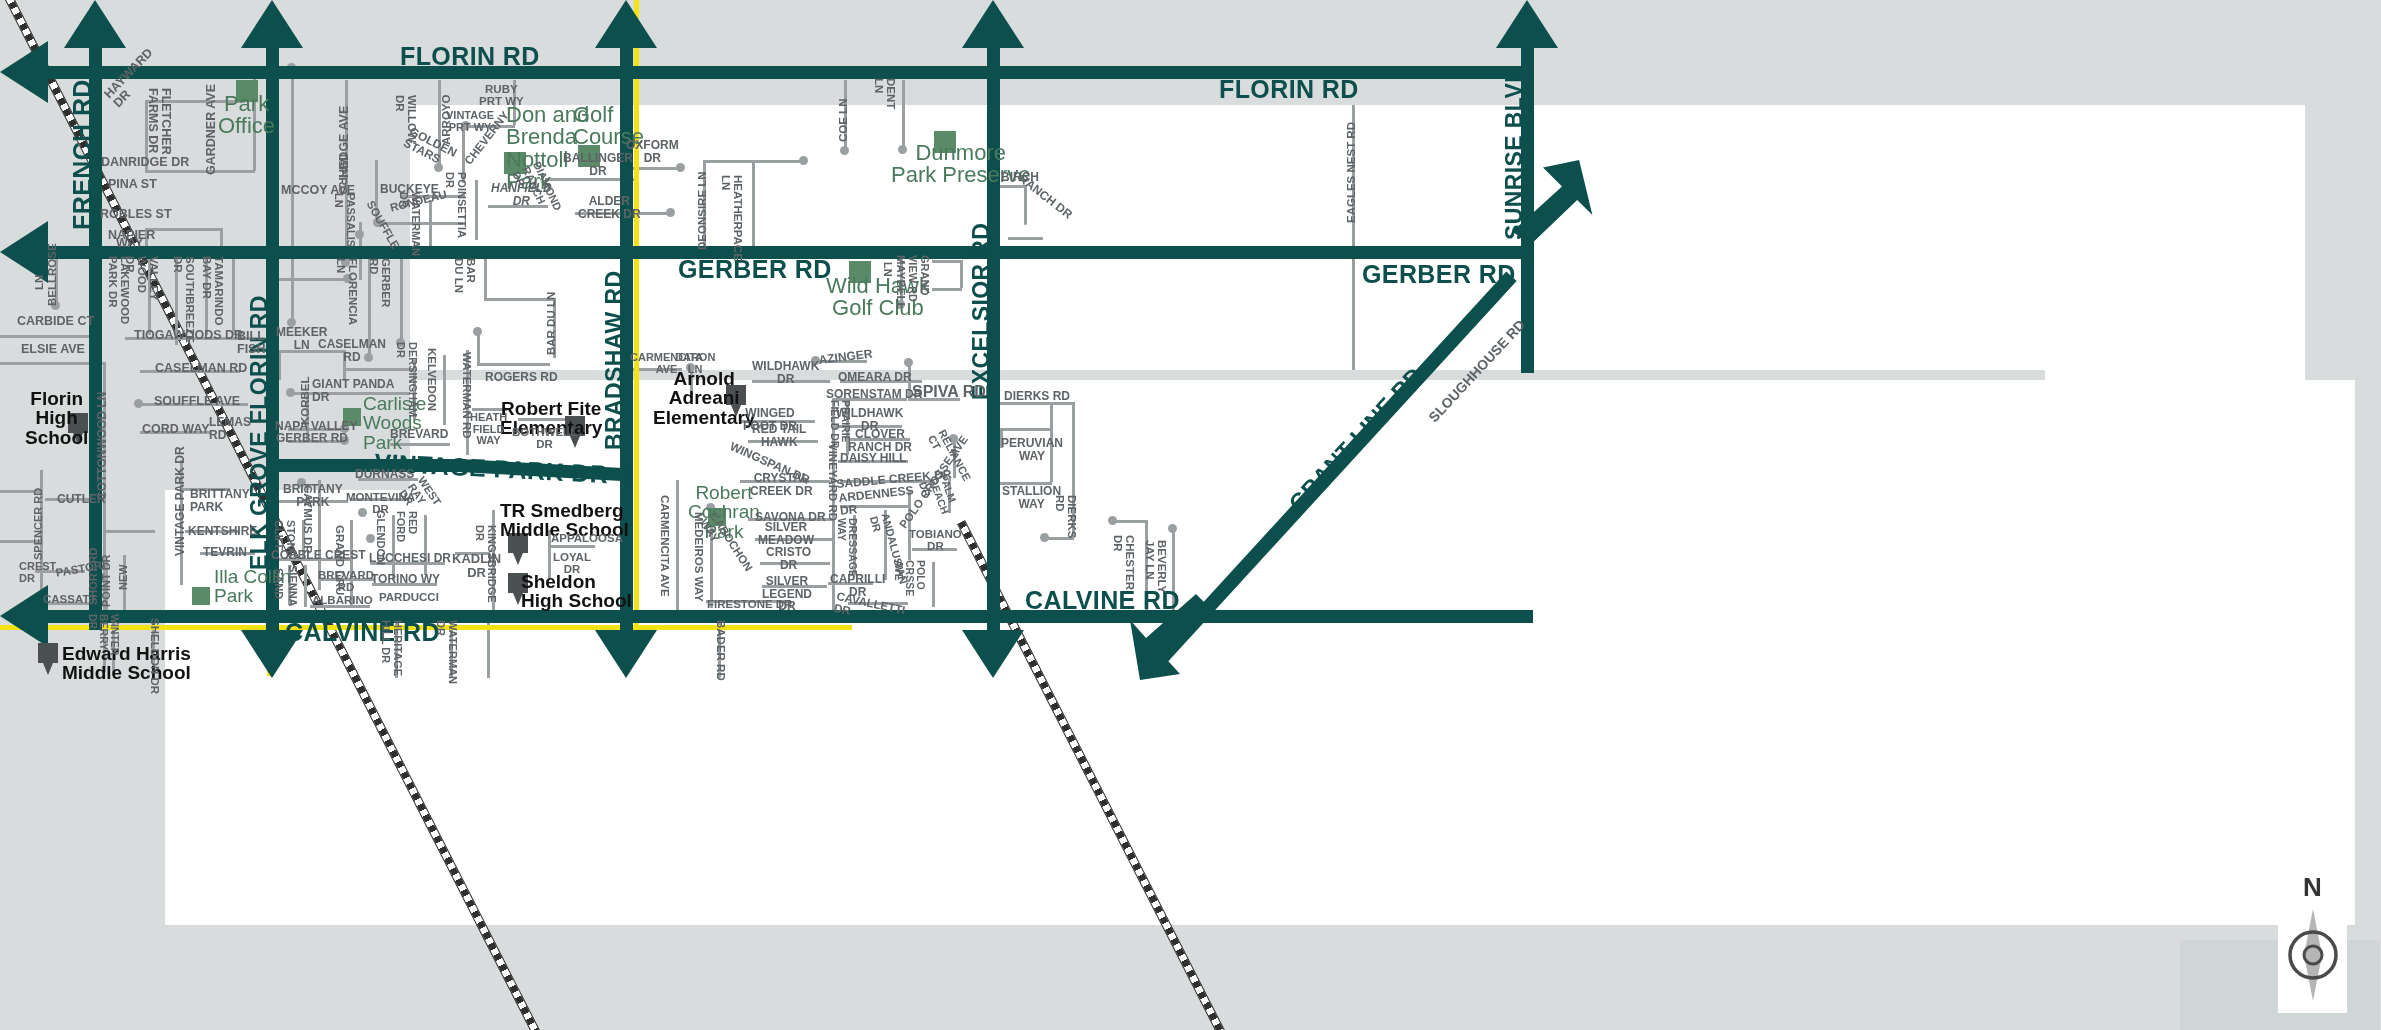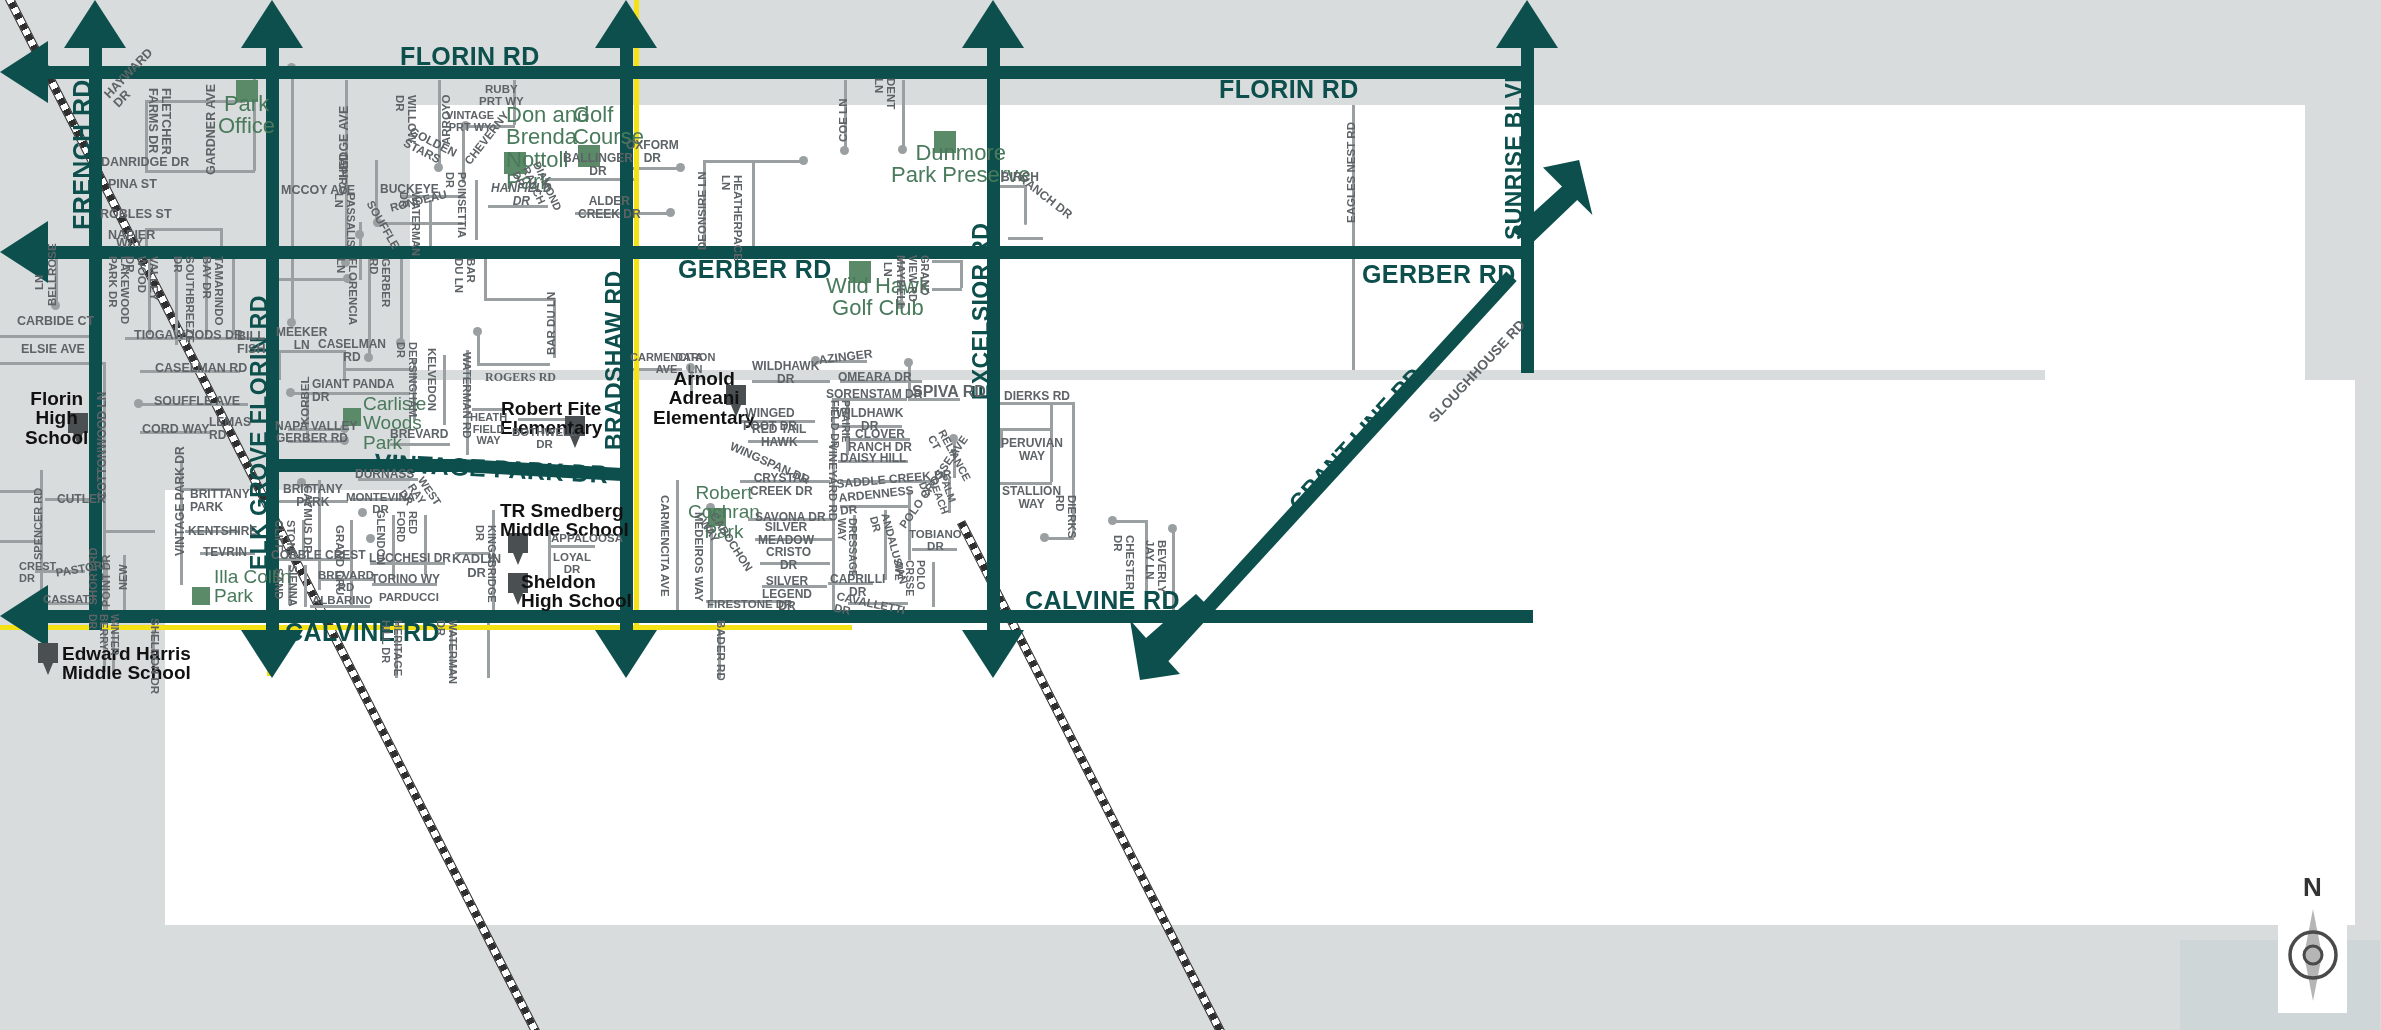--- a/index.html
+++ b/index.html
@@ -539,21 +539,21 @@
 LN</span></div>
   <div class="lbl loc-sm cen" style="left:318px;top:338px;white-space:pre;line-height:1.05;font-size:12px;"><span>CASELMAN
 RD</span></div>
   <div class="lbl loc-sm rot90" style="left:300px;top:425px;font-size:11.5px;">KORBEL</div>
   <div class="lbl loc-sm" style="left:312px;top:378px;white-space:pre;line-height:1.05;font-size:12px;"><span>GIANT PANDA
 DR</span></div>
   <div class="lbl loc-sm" style="left:418px;top:342px;transform:rotate(90deg);transform-origin:0 0;white-space:pre;line-height:1.05;font-size:11px;"><span>DERSINGHAM
 DR</span></div>
   <div class="lbl loc-sm" style="left:437px;top:348px;transform:rotate(90deg);transform-origin:0 0;font-size:11.5px;">KELVEDON</div>
   <div class="lbl loc-sm" style="left:472px;top:352px;transform:rotate(90deg);transform-origin:0 0;font-size:11.5px;">WATERMAN RD</div>
-  <div class="lbl loc-sm" style="left:485px;top:371px;font-size:12px;font-family:Liberation Serif, serif;">ROGERS RD</div>
+  <div class="lbl loc-sm" style="left:485px;top:371px;font-size:12px;">ROGERS RD</div>
   <div class="lbl loc-sm cen" style="left:470px;top:412px;white-space:pre;line-height:1.05;font-size:11px;"><span>HEATH
 FIELD
 WAY</span></div>
   <div class="lbl loc-sm cen" style="left:512px;top:426px;white-space:pre;line-height:1.05;font-size:11.5px;"><span>BOTHWELL
 DR</span></div>
   <div class="lbl loc-sm" style="left:390px;top:428px;font-size:12px;">BREVARD</div>
   <div class="lbl loc-sm" style="left:275px;top:420px;font-size:12px;">NAPA VALLEY</div>
   <div class="lbl loc-sm" style="left:276px;top:432px;font-size:12px;">GERBER RD</div>
   <div class="lbl loc-sm" style="left:355px;top:468px;font-size:12px;">DURNASS</div>
   <div class="lbl loc-sm cen" style="left:346px;top:491px;white-space:pre;line-height:1.05;font-size:11.5px;"><span>MONTEVINA

